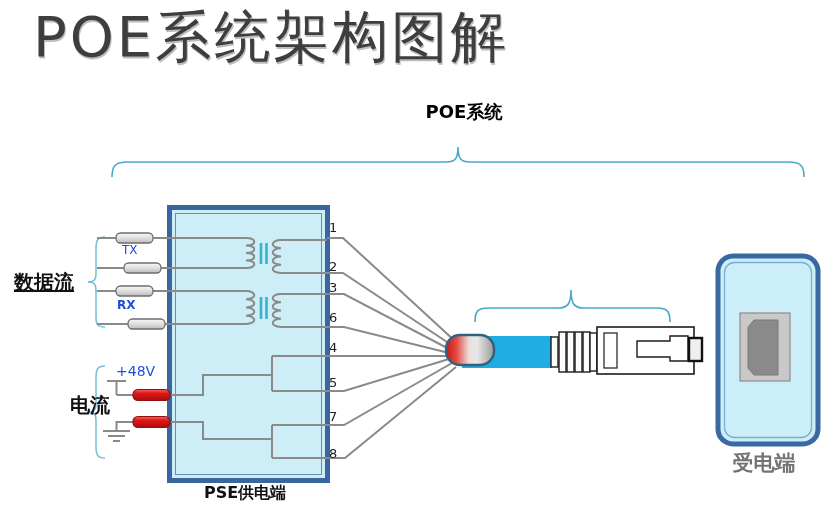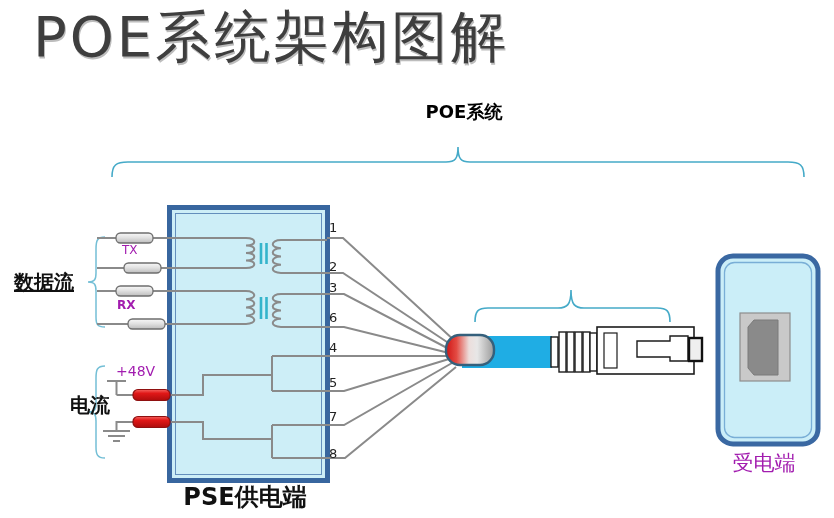--- a/index.html
+++ b/index.html
@@ -12,27 +12,27 @@
   .lbl{position:absolute;white-space:nowrap;line-height:1.1;}
   .lbl.centered{transform:translateX(-50%);}
   .title{
     left:33px;top:6px;font-size:56px;font-weight:normal;color:#3e3e3e;
     letter-spacing:3px;text-shadow:1px 2px 0 #bdbdbd;
   }
   .sys-label{left:464px;top:102px;font-size:18px;font-weight:600;color:#000000;}
   .grp-label{font-weight:bold;color:#111;}
   .dataflow-label{left:14px;top:271px;font-size:20px;text-decoration:underline;}
   .current-label{left:36px;top:394px;font-size:20px;margin-left:34px;}
-  .small-label{font-size:12px;color:#a21caf;}
+  .small-label{font-size:12px;color:#1d4ed8;}
   .tx-label{left:122px;top:244px;}
   .rx-label{left:117px;top:299px;font-weight:bold;}
   .v48-label{left:116px;top:364px;font-size:14px;}
-  .pse-label{left:245px;top:484px;font-size:24px;font-weight:bold;color:#111;}
+  .pse-label{left:245px;top:484px;font-size:16px;font-weight:bold;color:#111;}
   .cable-label{left:563px;top:253px;font-size:20px;font-weight:bold;color:#111;}
-  .pd-label{left:764px;top:452px;font-size:21px;font-weight:normal;color:#a21caf;}
+  .pd-label{left:764px;top:452px;font-size:21px;font-weight:bold;color:#737373;}
   .pin{position:absolute;left:329px;font-size:13px;color:#222;}
 </style>
 </head>
 <body>
 
 <div class="stage">
 
   <svg width="834" height="518" viewBox="0 0 834 518">
     <defs>
       <linearGradient id="gRes" x1="0" y1="0" x2="0" y2="1">

